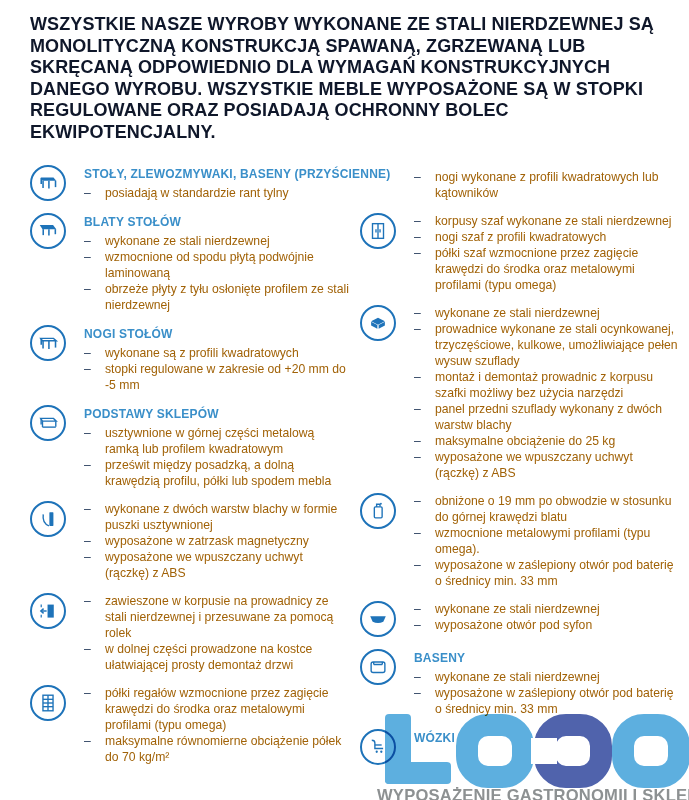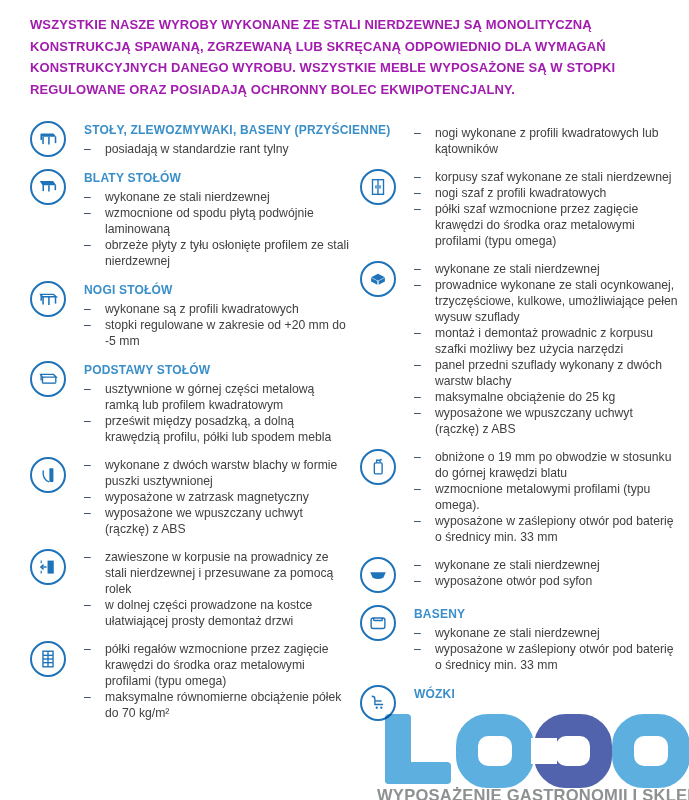--- a/index.html
+++ b/index.html
@@ -7,22 +7,22 @@
   body {
     width:689px; height:800px; position:relative; overflow:hidden;
     font-family:"Liberation Sans", sans-serif;
     -webkit-font-smoothing:antialiased;
   }
   .page { width:689px; height:800px; position:relative; }
 
   
   .intro {
     margin:14px 26px 0 30px;
-    color:#a21caf;
-    font-size:13px; line-height:21.6px; font-weight:700;
+    color:#0f172a;
+    font-size:18px; line-height:21.6px; font-weight:700;
     letter-spacing:0.1px;
   }
 
   
   .columns { display:flex; margin-top:21px; padding:0 0 0 30px; }
   .col { display:block; }
   .col-left  { width:330px; }
   .col-right { width:329px; }
 
   .section { display:flex; margin-bottom:12px; }
@@ -35,21 +35,21 @@
   .icon-circle svg { display:block; }
   .sec-content { flex:1; padding-left:16px; padding-right:10px; min-width:0; }
 
   .sec-title {
     color:#3a8fc9; font-size:12px; font-weight:700; letter-spacing:0.2px;
     margin:2px 0 4px 0; white-space:nowrap;
   }
   .bullets { }
   .bullet { display:flex; align-items:flex-start; }
   .dash { width:21px; flex:none; color:#263c5c; font-size:12.2px; line-height:16px; }
-  .b-text { flex:1; color:#404040; font-size:12.2px; line-height:16px; max-width:244px; }
+  .b-text { flex:1; color:#a16207; font-size:12.2px; line-height:16px; max-width:244px; }
 
   .intro-section .sec-content { padding-top:4px; }
 
   
   .logo-wrap { position:absolute; left:383px; top:698px; width:306px; height:102px; pointer-events:none; }
   .logo-letters { mix-blend-mode:multiply; opacity:0.92; display:block; }
   .logo-tagline {
     position:absolute; left:-6px; top:74px; width:316px;
     color:#8d9192; font-size:16.6px; font-weight:700; letter-spacing:0.2px;
     white-space:nowrap;
@@ -168,21 +168,21 @@
                   <polygon points="4,7 18,7 21,10 6,10"></polygon>
                   <line x1="6" y1="10" x2="6" y2="16.5"></line>
                   <line x1="20.5" y1="10" x2="20.5" y2="16"></line>
                   <line x1="4.5" y1="7.5" x2="4.5" y2="13.5"></line>
                   <polyline points="6,16.5 20.5,16.5"></polyline>
                 </g>
               </svg>
             </div>
           </div>
           <div class="sec-content">
-            <h3 class="sec-title">PODSTAWY STOŁÓW</h3>
+            <h3 class="sec-title">PODSTAWY SKLEPÓW</h3>
             <div class="bullets">
 
                 <div class="bullet">
                   <span class="dash">–</span>
                   <span class="b-text">usztywnione w górnej części  metalową ramką lub profilem kwadratowym</span>
                 </div>
 
                 <div class="bullet">
                   <span class="dash">–</span>
                   <span class="b-text">prześwit między posadzką, a dolną krawędzią profilu, półki lub spodem mebla</span>

